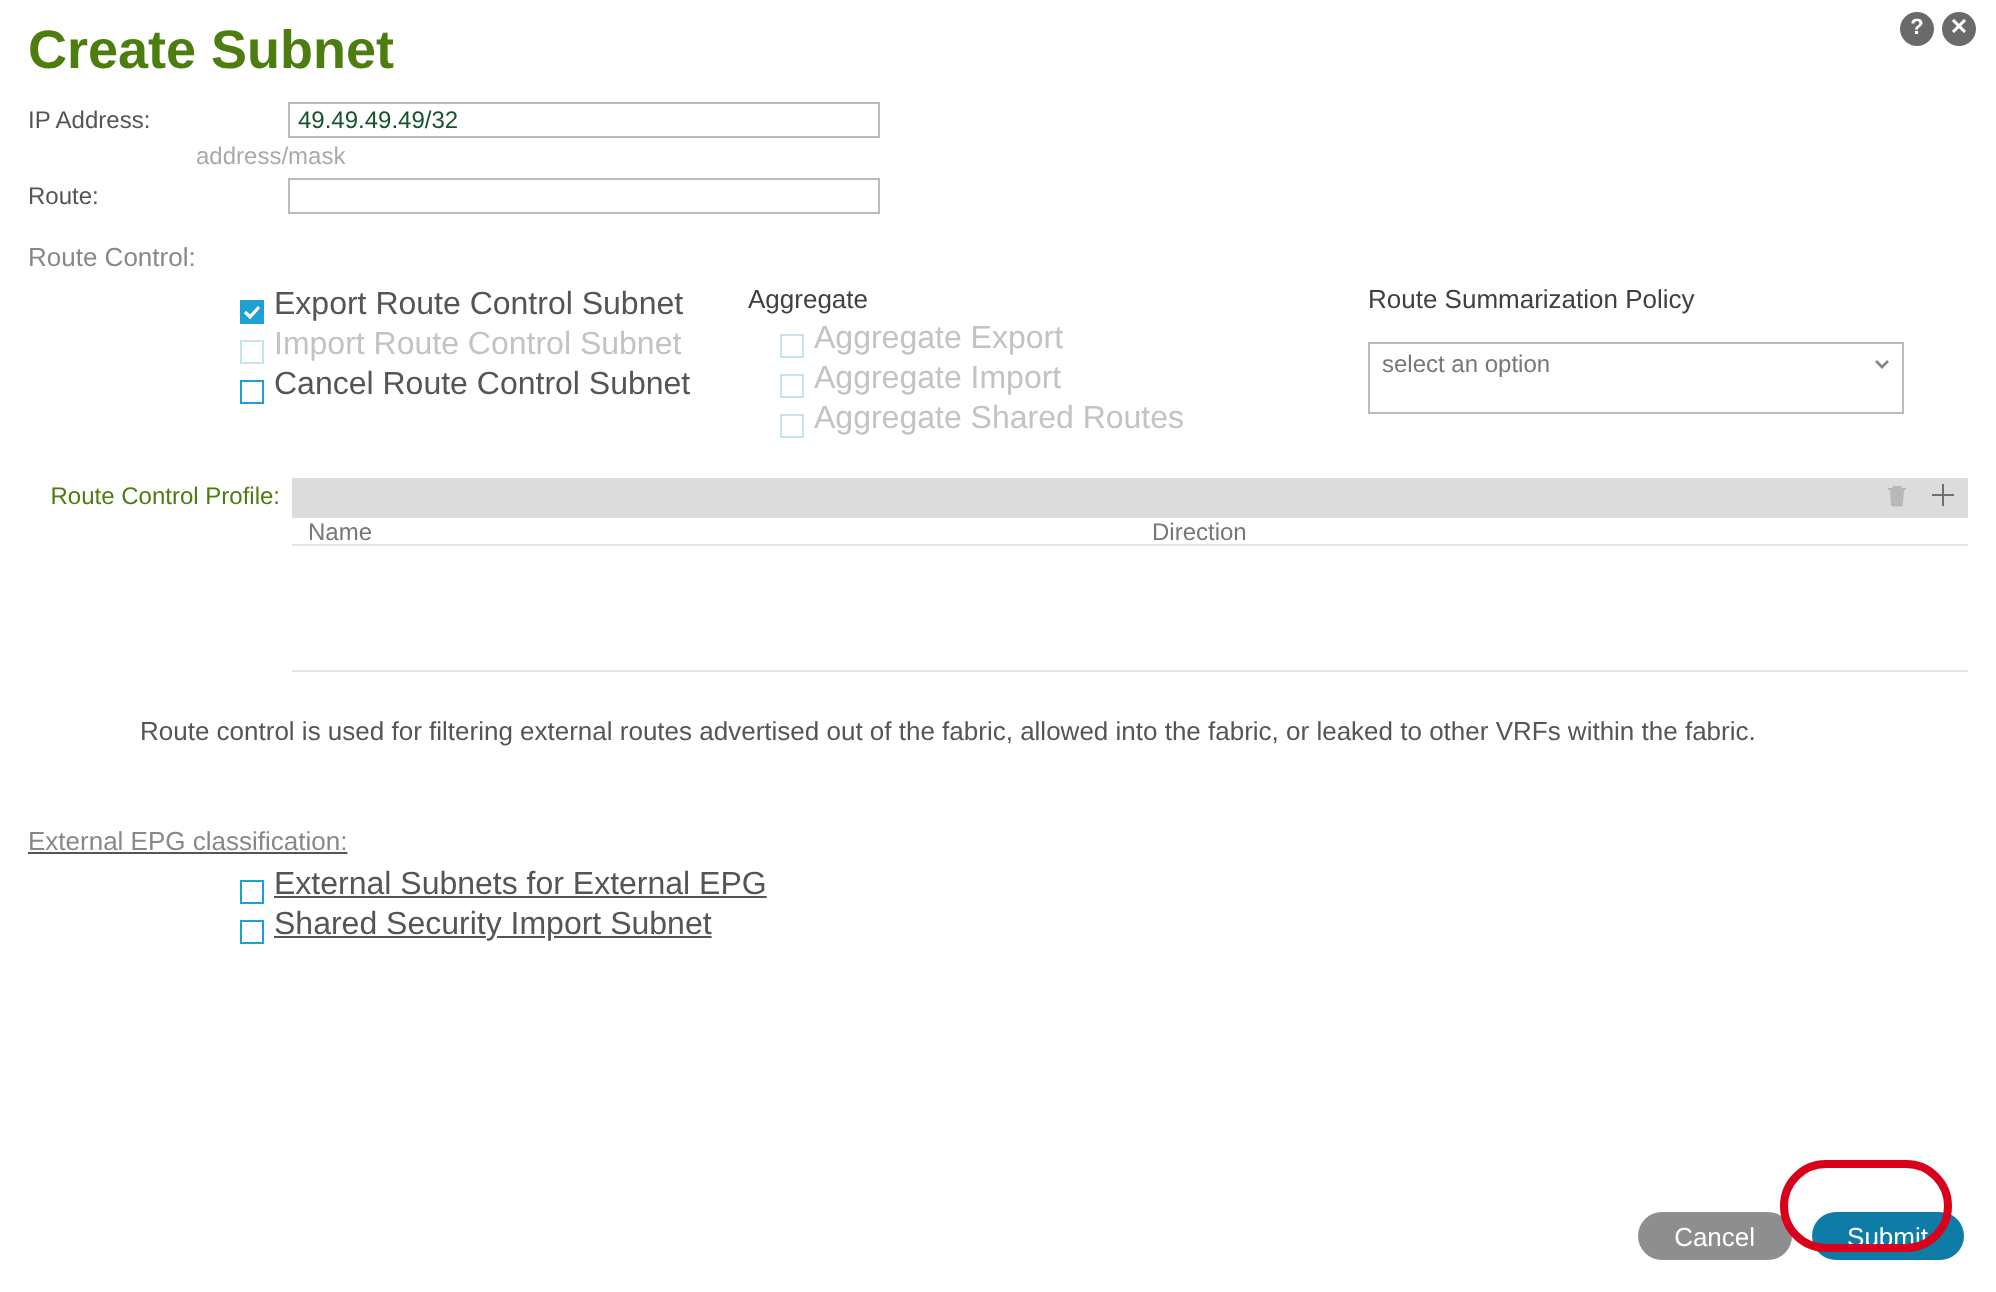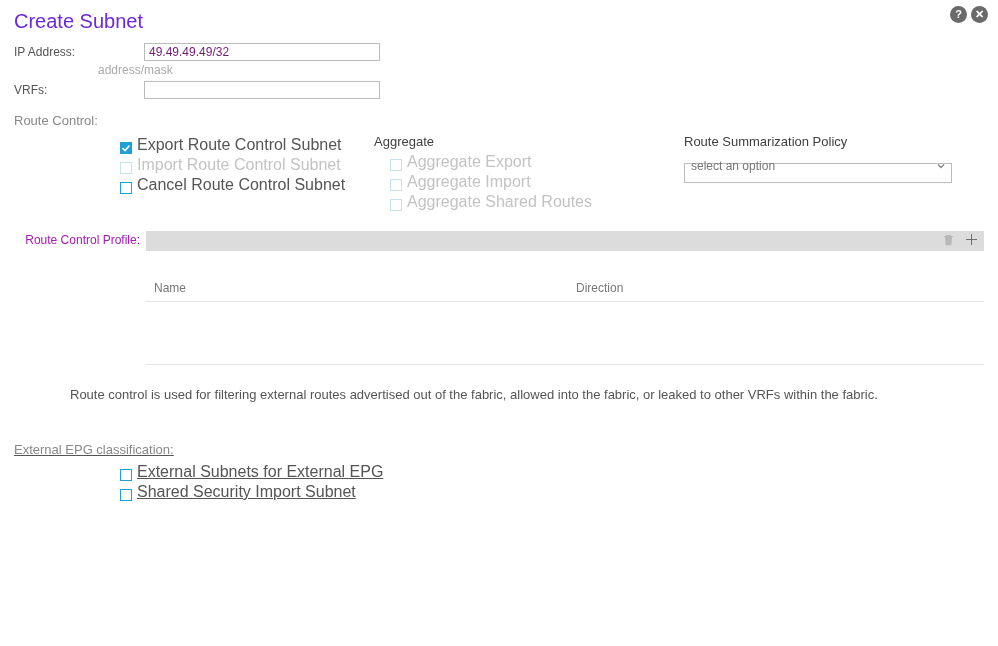--- a/index.html
+++ b/index.html
@@ -15,23 +15,23 @@
     position: relative;
     overflow: hidden;
   }
   .dialog {
     position: relative;
     width: 100%;
     height: 100%;
     padding: 8px 14px;
   }
   .title {
-    font-size: 20px;
-    color: #6d28d9;
-    font-weight: 400;
+    font-size: 27px;
+    color: #4d7c0f;
+    font-weight: 700;
     margin: 2px 0 10px 0;
   }
   .header-icons {
     position: absolute;
     top: 6px;
     right: 10px;
     display: flex;
     gap: 4px;
   }
   .circle-icon {
@@ -54,26 +54,26 @@
     margin-bottom: 2px;
   }
   .form-label {
     width: 130px;
     text-align: left;
     padding-right: 6px;
     color: #555;
     font-size: 12px;
   }
   .text-input {
-    width: 236px;
+    width: 296px;
     height: 18px;
     border: 1px solid #bbb;
     padding: 1px 4px;
     font-size: 12px;
-    color: #701a75;
+    color: #14532d;
   }
   .hint {
     font-size: 12px;
     color: #aaa;
     margin-left: 84px;
     margin-top: 0;
     margin-bottom: 4px;
   }
   .section-title {
     font-size: 13px;
@@ -115,21 +115,21 @@
   }
   .chk.checked svg { display: block; }
   .chk svg { display: none; }
   .chk.disabled {
     border-color: #c5e3ee;
   }
   .chk-label { color: #555; }
   .chk-label.disabled { color: #c3c3c3; }
   .select {
     border: 1px solid #bbb;
-    height: 20px;
+    height: 36px;
     width: 268px;
     display: flex;
     align-items: center;
     justify-content: space-between;
     padding: 0 4px 15px 6px;
     color: #777;
     font-size: 12px;
     margin-top: 14px;
     background:#fff;
     cursor: pointer;
@@ -138,43 +138,42 @@
   .rcp-row {
     display: flex;
     align-items: flex-start;
     margin-top: 18px;
   }
   .rcp-label {
     width: 132px;
     text-align: right;
     padding-right: 6px;
     padding-top: 2px;
-    color: #a21caf;
+    color: #4d7c0f;
   }
   .table-wrap {
     flex: 1;
     border-bottom: 1px solid #e6e6e6;
   }
   .toolbar {
     height: 20px;
     background: #dcdcdc;
     display: flex;
     align-items: center;
     justify-content: flex-end;
     padding-right: 6px;
     gap: 10px;
   }
   .toolbar .ico { color:#9a9a9a; cursor:pointer; }
   .thead {
     display: flex;
-    height: 27px;
+    height: 14px;
     align-items: center;
     border-bottom: 1px solid #e6e6e6;
     color: #777;
-    margin-top: 24px;
   }
   .th-name { width: 430px; padding-left: 8px; }
   .th-dir  { flex:1; }
   .tbody {
     height: 62px;
   }
   .desc {
     margin: 22px 0 0 56px;
     color: #555;
     font-size: 13px;
@@ -226,21 +225,21 @@
 
   <div class="title">Create Subnet</div>
 
   <div class="form-row">
     <div class="form-label">IP Address:</div>
     <input class="text-input" type="text" value="49.49.49.49/32" style="">
   </div>
   <div class="hint">address/mask</div>
 
   <div class="form-row">
-    <div class="form-label">VRFs:</div>
+    <div class="form-label">Route:</div>
     <input class="text-input" type="text" value="" style="">
   </div>
 
   <div class="section-title">Route Control:</div>
 
   <div class="three-col">
     <div class="col left">
       <div class="chk-row">
         <span class="chk checked">
           <svg width="10" height="10" viewBox="0 0 10 10">
@@ -322,13 +321,18 @@
         <span class="chk"></span>
         <span class="chk-label">External Subnets for External EPG</span>
       </div>
       <div class="chk-row">
         <span class="chk"></span>
         <span class="chk-label">Shared Security Import Subnet</span>
       </div>
     </div>
   </div>
 
+  <div class="footer">
+    <button class="btn btn-cancel">Cancel</button>
+    <button class="btn btn-submit">Submit</button>
+    <div class="highlight-ring"></div>
+  </div>
 </div>
 
 </body></html>

